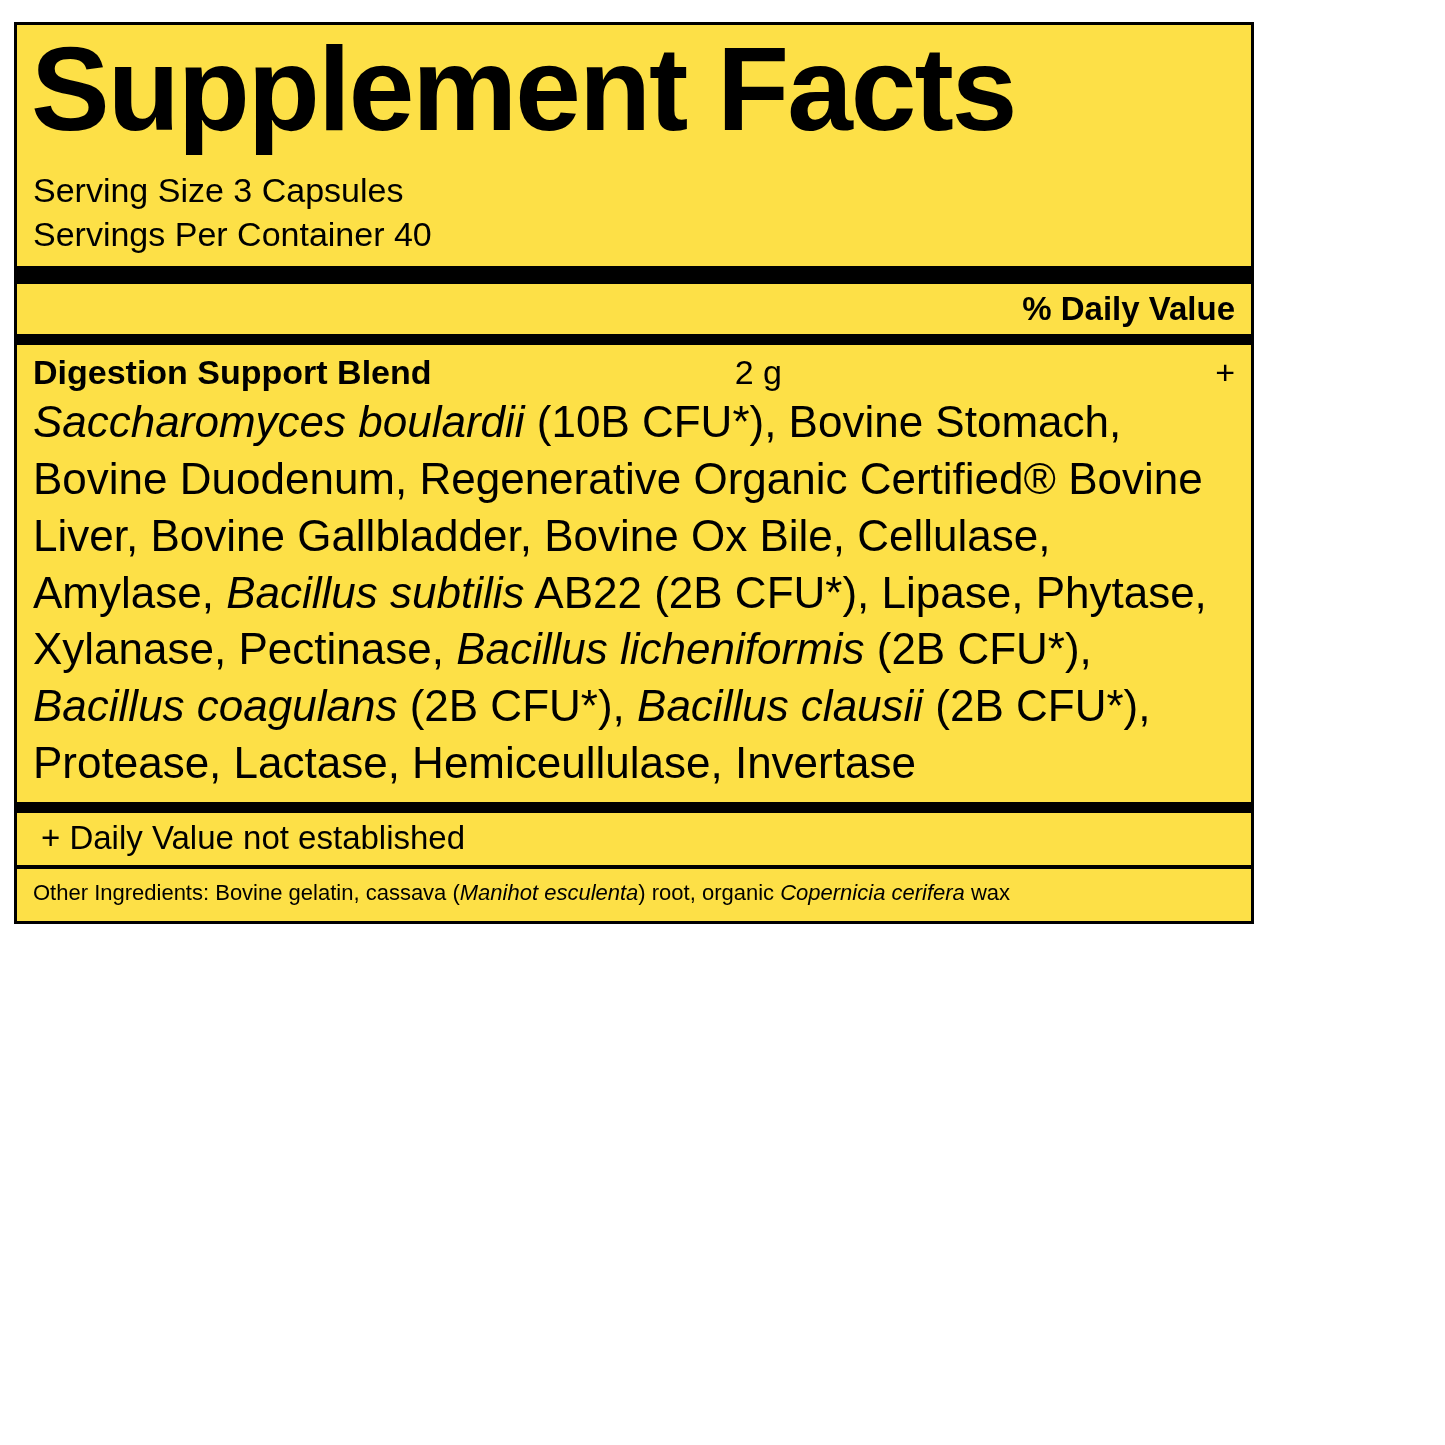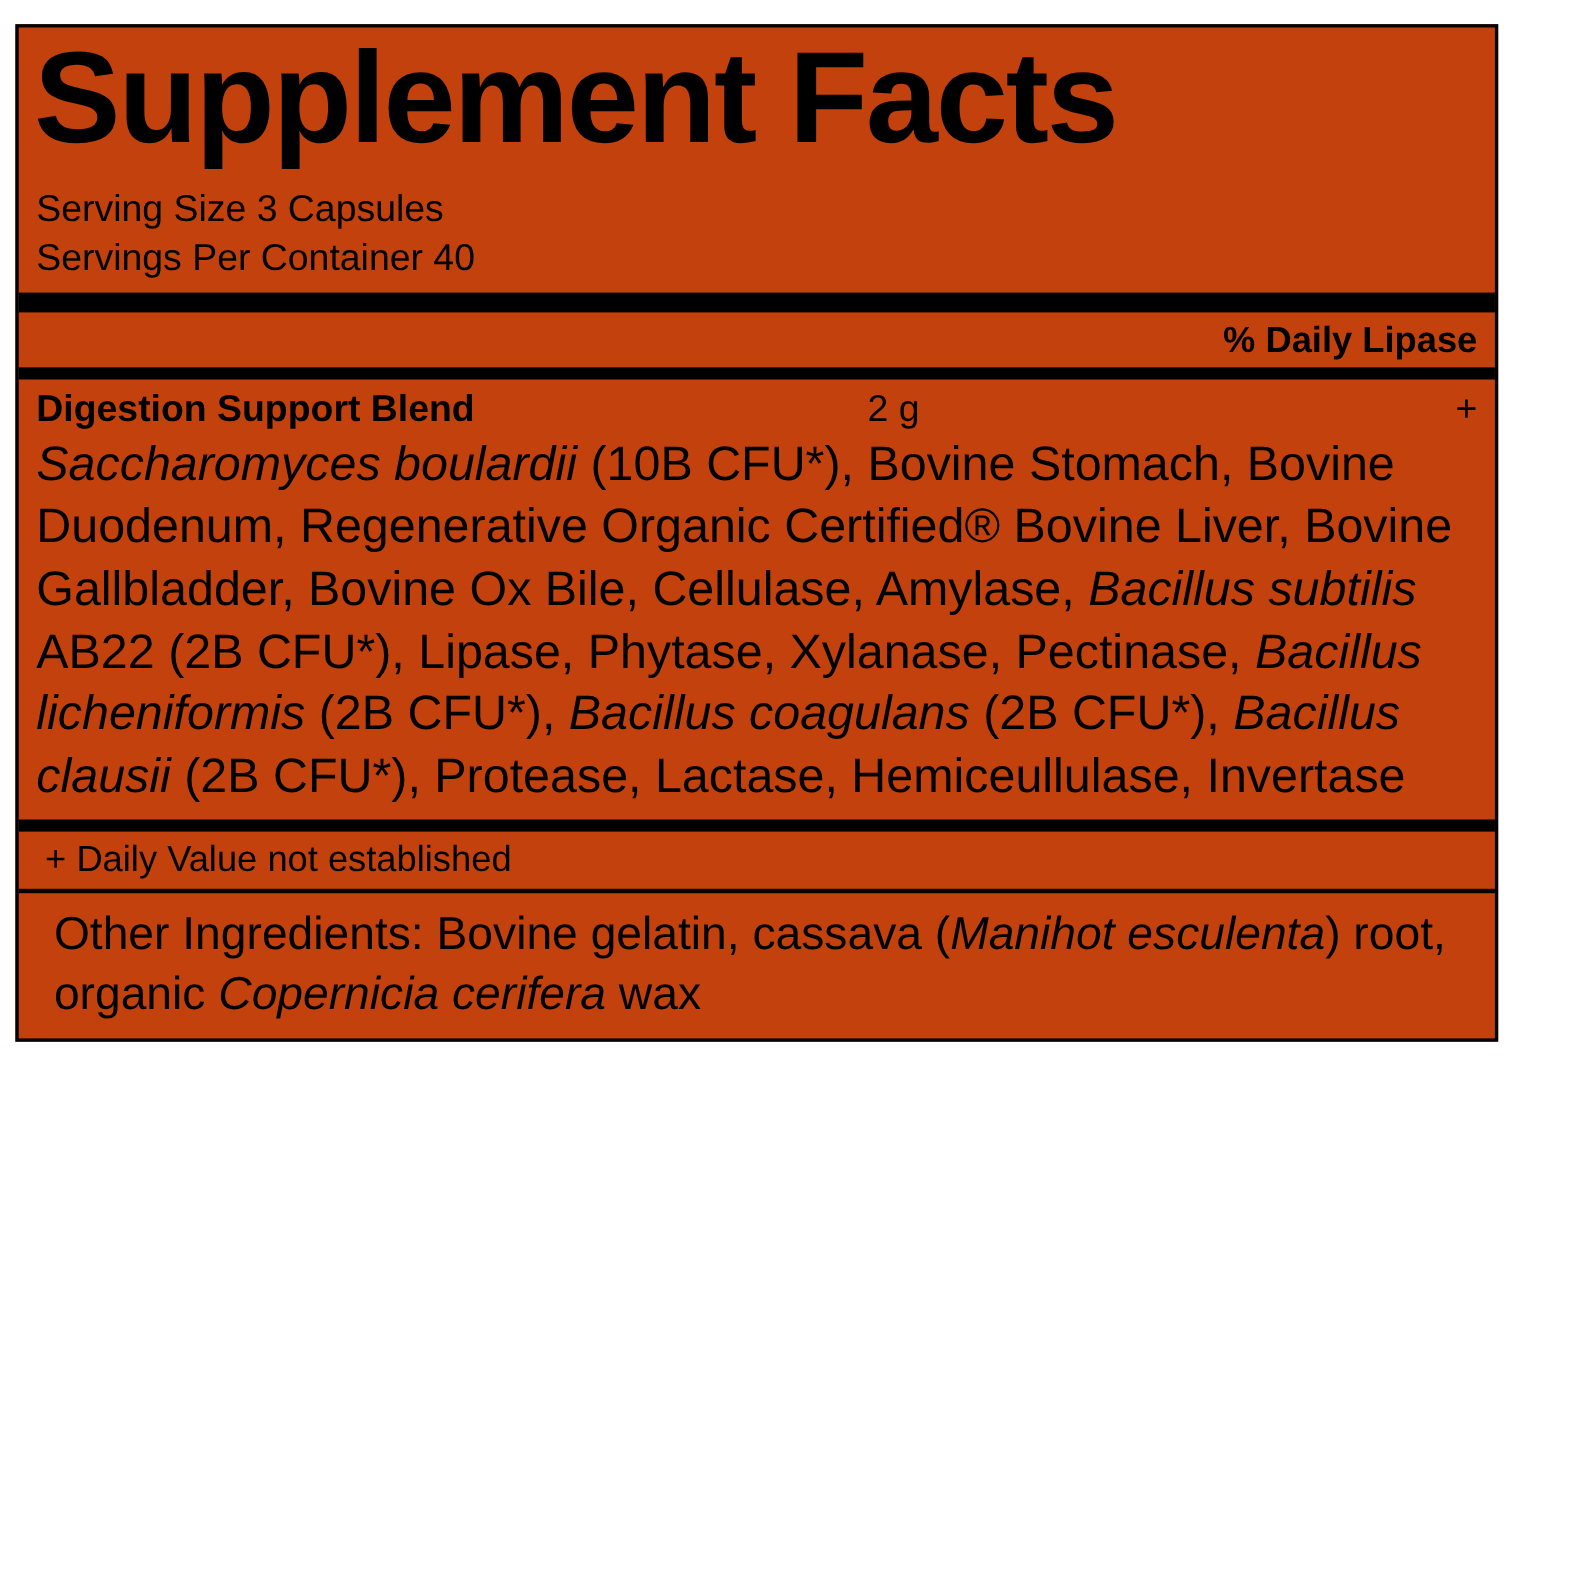--- a/index.html
+++ b/index.html
@@ -12,24 +12,24 @@
     height: 1445px;
     font-family: "Liberation Sans", sans-serif;
     color: #000000;
     -webkit-font-smoothing: antialiased;
   }
 
   .panel {
     position: absolute;
     left: 14px;
     top: 22px;
-    width: 1348px;
+    width: 1240px;
     border: 3px solid #000;
     box-sizing: border-box;
-    background: #c2410c;
+    background: #fde047;
   }
 
   .title {
     font-size: 118px;
     font-weight: bold;
     line-height: 1.06;
     letter-spacing: -2px;
     margin: 2px 0 0 14px;
     white-space: nowrap;
   }
@@ -102,40 +102,40 @@
     text-align: left;
   }
   .ingredients i { font-style: italic; }
 
   .dv-note {
     font-size: 33px;
     padding: 6px 16px 8px 24px;
   }
 
   .other-ing {
-    font-size: 42px;
+    font-size: 22px;
     line-height: 1.29;
-    padding: 10px 16px 14px 32px;
+    padding: 10px 16px 14px 16px;
   }
   .other-ing i { font-style: italic; }
 </style>
 </head>
 <body>
 
 <div class="panel">
 
   <div class="title">Supplement Facts</div>
 
   <div class="serving-line first">Serving Size 3 Capsules</div>
   <div class="serving-line second">Servings Per Container 40</div>
 
   <div class="rule-thick"></div>
 
   <div class="header-row">
-    <span class="dv">% Daily Lipase</span>
+    <span class="dv">% Daily Value</span>
   </div>
 
   <div class="rule-med"></div>
 
   <div class="blend-row">
     <span class="blend-name">Digestion Support Blend</span>
     <span class="blend-amt">2  g</span>
     <span class="blend-dv">+</span>
   </div>
 

